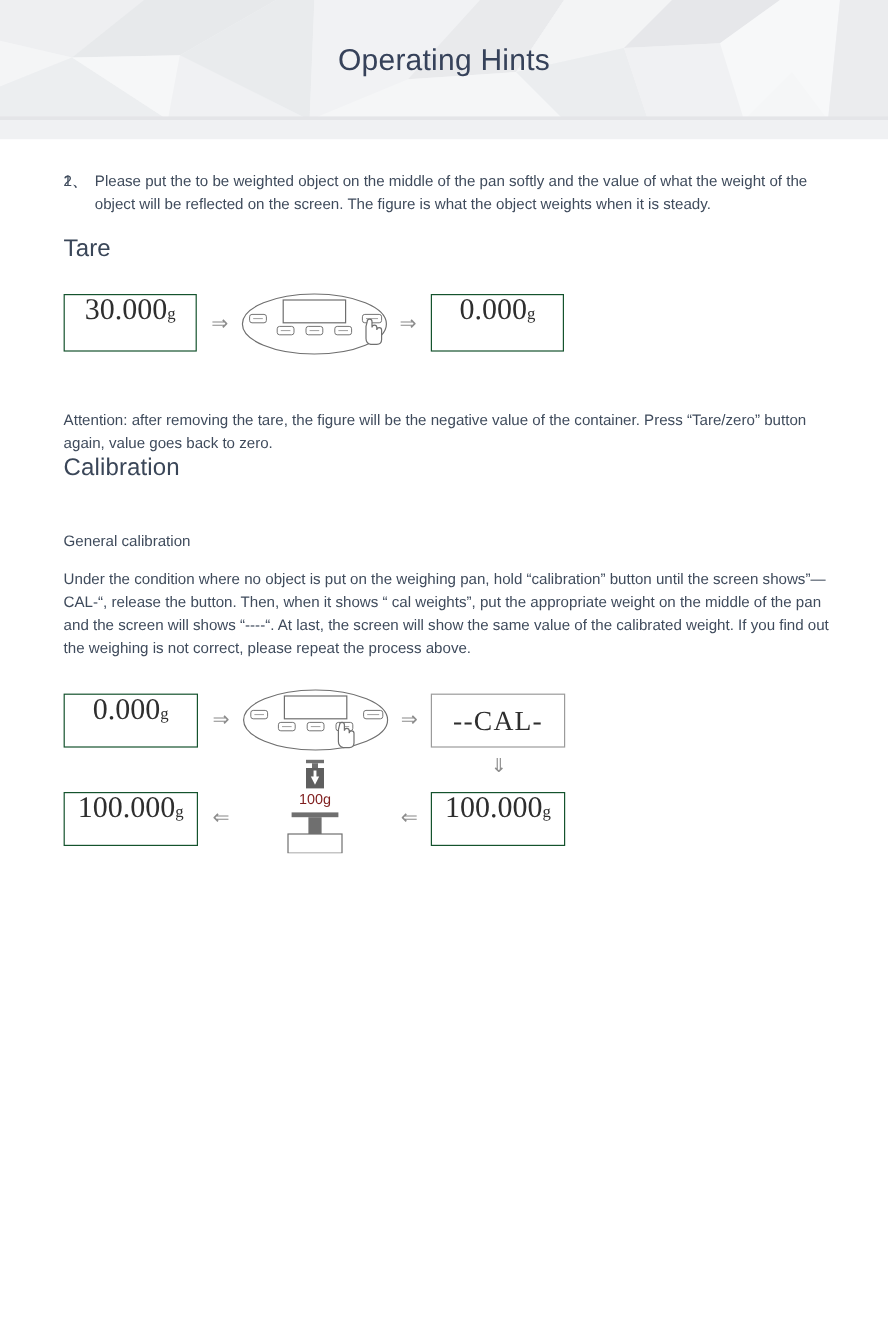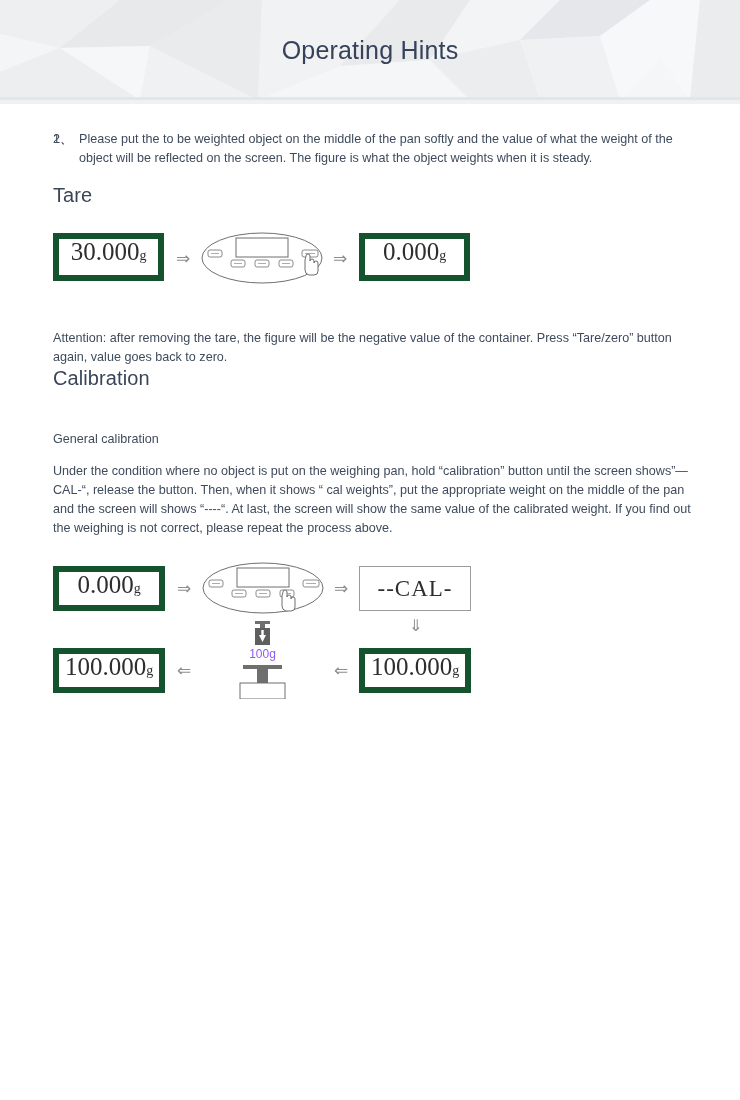--- a/index.html
+++ b/index.html
@@ -11,21 +11,21 @@
     font-family: "Liberation Sans", sans-serif;
     color: #3a4553;
     overflow: hidden;
     position: relative;
   }
 
   
   .header {
     position: relative;
     width: 740px;
-    height: 104px;
+    height: 116px;
     background: #f0f1f3;
     overflow: hidden;
   }
   .header svg.poly {
     position: absolute;
     top: 0; left: 0;
     width: 740px;
     height: 100px;
     display: block;
   }
@@ -93,21 +93,21 @@
   p.attention { margin-top: 34px; }
   p.general   { margin-top: 40px; font-size: 12.6px; }
   p.cal-body  { margin-top: 13px; }
 
   
   .diagram { position: relative; }
   .diagram-tare { margin-top: 26px; height: 62px; }
   .diagram-cal  { margin-top: 28px; height: 148px; }
 
   .val-box {
-    border: 6px solid #14532d;
+    border: 1px solid #14532d;
     background: #ffffff;
     font-family: "Liberation Serif", serif;
     color: #2e2e2e;
     display: flex;
     align-items: baseline;
     justify-content: center;
     position: absolute;
   }
   .val-box .num { font-size: 25px; line-height: 1; }
   .val-box .unit { font-size: 14px; line-height: 1; }
@@ -133,21 +133,21 @@
     font-family: "DejaVu Sans", sans-serif;
   }
 
   .panel { position: absolute; }
 
   .weight-group { position: absolute; }
   .weight-label {
     position: absolute;
     font-size: 12px;
     font-family: "Liberation Sans", sans-serif;
-    color: #8b5cf6;
+    color: #7f1d1d;
     text-align: center;
     width: 100%;
   }
 </style>
 </head>
 <body>
 
 <div class="header">
   <svg class="poly" viewBox="0 0 740 100" preserveAspectRatio="none">
     <rect x="0" y="0" width="740" height="100" fill="#f1f2f4"></rect>

